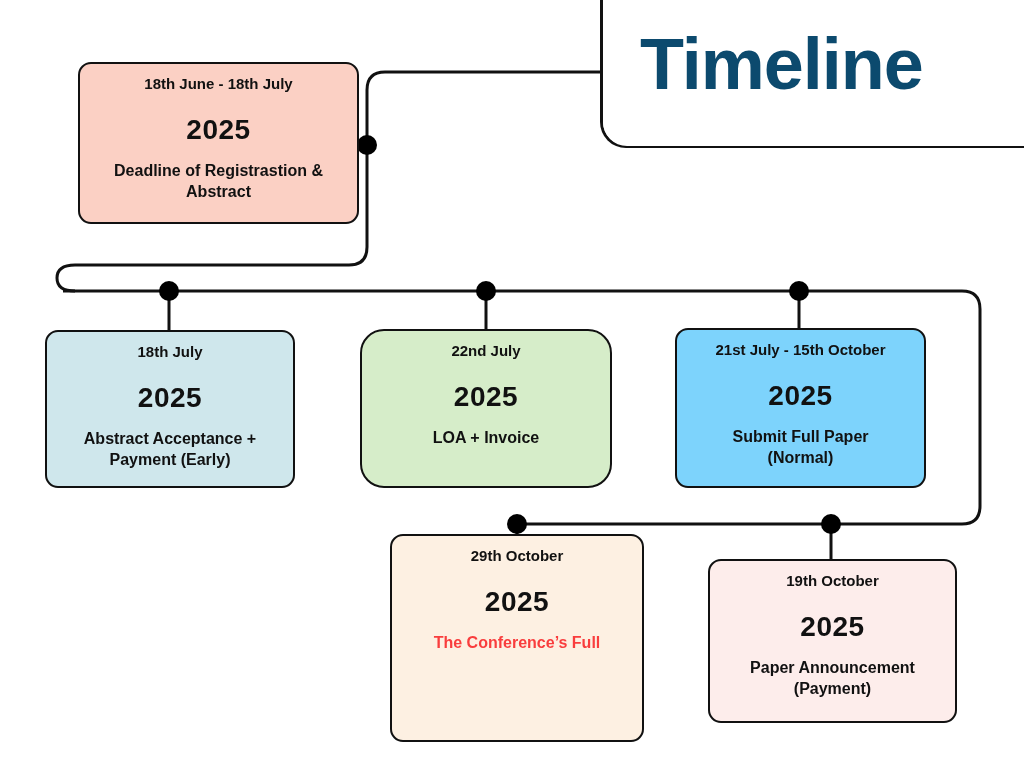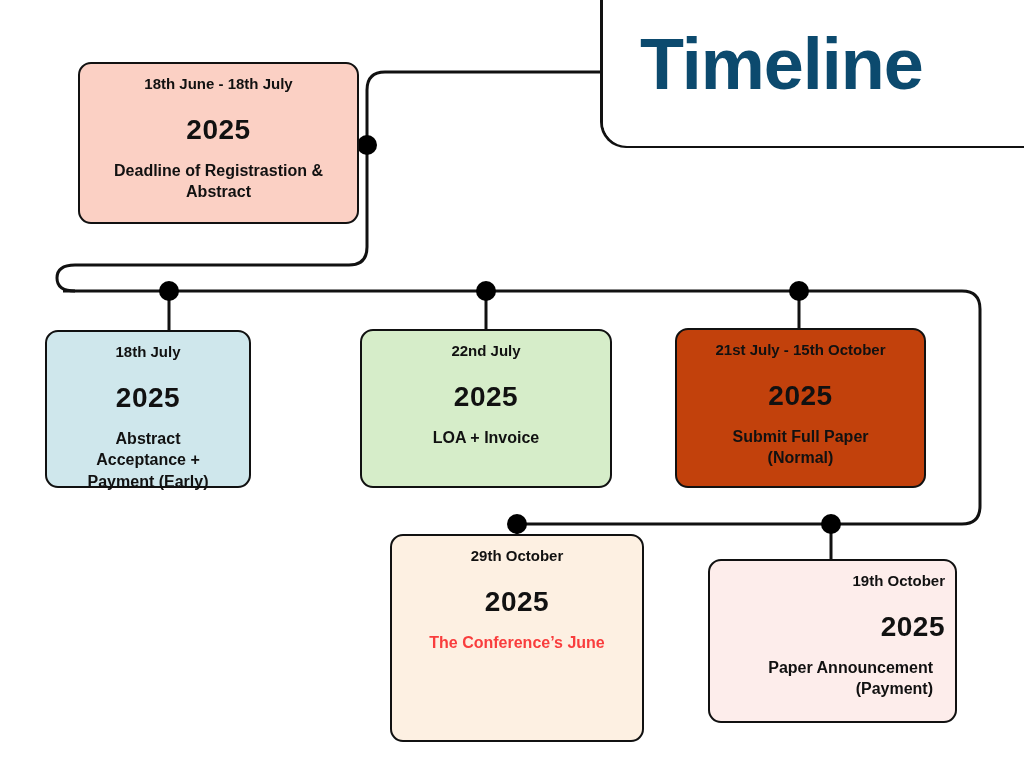--- a/index.html
+++ b/index.html
@@ -106,21 +106,21 @@
     font-weight: 700;
     line-height: 1.35;
     margin: 12px;
   }
   .card.accent .c-desc {
     color: #f93d3d;
   }
 
   
   #card-registration { left: 78px;  top: 62px;  width: 281px; height: 162px; }
-  #card-abstract     { left: 45px;  top: 330px; width: 206px; height: 158px; }
+  #card-abstract     { left: 45px;  top: 330px; width: 250px; height: 158px; }
   #card-loa          { left: 360px; top: 329px; width: 252px; height: 159px; }
   #card-fullpaper    { left: 675px; top: 328px; width: 251px; height: 160px; }
   #card-conference   { left: 390px; top: 534px; width: 254px; height: 208px; }
   #card-announcement { left: 708px; top: 559px; width: 249px; height: 164px; }
 </style>
 </head>
 <body>
 
 <div id="stage">
 
@@ -168,37 +168,37 @@
     <p class="c-year">2025</p>
     <p class="c-desc">Deadline of Registrastion &amp; Abstract</p>
   </div>
 
   <div class="card" id="card-abstract" style="background: rgb(207, 231, 236);">
     <p class="c-date">18th July</p>
     <p class="c-year">2025</p>
     <p class="c-desc">Abstract Acceptance + Payment (Early)</p>
   </div>
 
-  <div class="card" id="card-loa" style="background: rgb(214, 237, 201);">
+  <div class="card" id="card-loa" style="background: rgb(214, 237, 201); border-radius: 24px;">
     <p class="c-date">22nd July</p>
     <p class="c-year">2025</p>
     <p class="c-desc">LOA + Invoice</p>
   </div>
 
-  <div class="card" id="card-fullpaper" style="background: #c2410c;">
+  <div class="card" id="card-fullpaper" style="background: #7dd3fc;">
     <p class="c-date">21st July - 15th October</p>
     <p class="c-year">2025</p>
     <p class="c-desc">Submit Full Paper (Normal)</p>
   </div>
 
   <div class="card accent" id="card-conference" style="background: rgb(253, 240, 226);">
     <p class="c-date">29th October</p>
     <p class="c-year">2025</p>
-    <p class="c-desc">The Conference’s June</p>
-  </div>
-
-  <div class="card" id="card-announcement" style="background: rgb(253, 237, 235); text-align: right;">
+    <p class="c-desc">The Conference’s Full</p>
+  </div>
+
+  <div class="card" id="card-announcement" style="background: rgb(253, 237, 235);">
     <p class="c-date">19th October</p>
     <p class="c-year">2025</p>
     <p class="c-desc">Paper Announcement (Payment)</p>
   </div>
 
 </div>
 
 </body></html>

